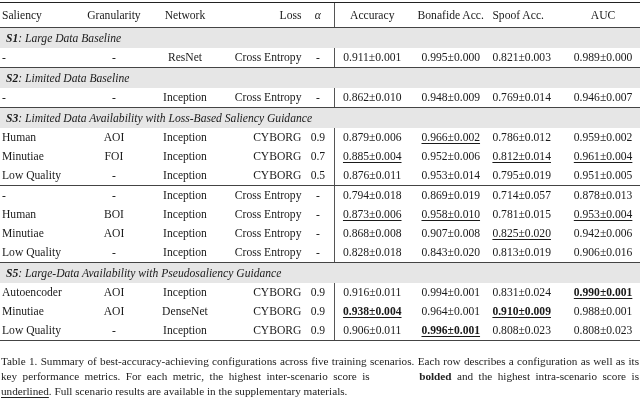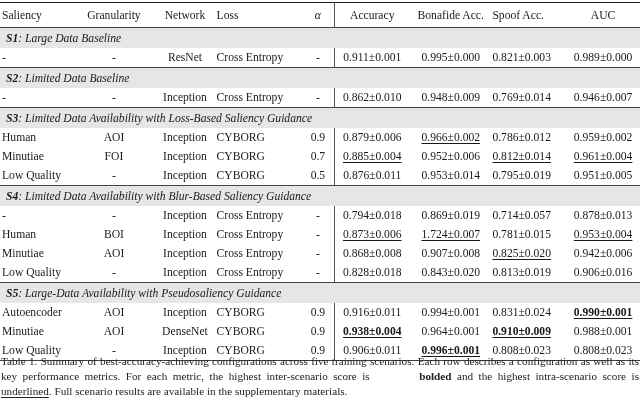--- a/index.html
+++ b/index.html
@@ -22,21 +22,21 @@
     .hdr th { font-weight: normal; height: 24px; border-bottom: 1.2px solid #444; }
     .sec td {
       background: #e6e6e6; font-style: italic; height: 20px;
       padding-left: 6px; border-top: 1.2px solid #444; margin-top: 40px;
     }
     .sec td b { font-style: italic; }
     .endrow td { border-bottom: 1.4px solid #444; }
     .c-sal { width: 76px; text-align: left; padding-left: 2px !important; }
     .c-gran { width: 86px; text-align: center; }
     .c-net { width: 68px; text-align: center; }
-    .c-loss { width: 90px; text-align: left; }
+    .c-loss { width: 90px; text-align: right; }
     .c-alpha { width: 38px; text-align: center; }
     .c-acc { width: 78px; text-align: center; border-left: 1px solid #555; }
     .c-bon { width: 88px; text-align: center; }
     .c-spf { width: 78px; text-align: left; }
     .c-auc { width: 78px; text-align: center; }
     .u { text-decoration: underline; text-underline-offset: 2px; }
     .b { font-weight: bold; }
     .alpha-sym { font-style: italic; font-weight: normal; }
     .caption {
       position: absolute; left: 1px; top: 354px; width: 638px;
@@ -123,42 +123,39 @@
     <td class="c-gran">-</td>
     <td class="c-net">Inception</td>
     <td class="c-loss">CYBORG</td>
     <td class="c-alpha">0.5</td>
     <td class="c-acc">0.876±0.011</td>
     <td class="c-bon">0.953±0.014</td>
     <td class="c-spf">0.795±0.019</td>
     <td class="c-auc">0.951±0.005</td>
   </tr>
 
-  <tr class="sec">
-    <td colspan="9"><b>S4</b>: <span>Limited Data Availability with Blur-Based Saliency Guidance</span></td>
-  </tr>
   <tr>
     <td class="c-sal">-</td>
     <td class="c-gran">-</td>
     <td class="c-net">Inception</td>
     <td class="c-loss">Cross Entropy</td>
     <td class="c-alpha">-</td>
     <td class="c-acc">0.794±0.018</td>
     <td class="c-bon">0.869±0.019</td>
     <td class="c-spf">0.714±0.057</td>
     <td class="c-auc">0.878±0.013</td>
   </tr>
   <tr>
     <td class="c-sal">Human</td>
     <td class="c-gran">BOI</td>
     <td class="c-net">Inception</td>
     <td class="c-loss">Cross Entropy</td>
     <td class="c-alpha">-</td>
     <td class="c-acc"><span class="u">0.873±0.006</span></td>
-    <td class="c-bon"><span class="u">1.724±0.007</span></td>
+    <td class="c-bon"><span class="u">0.958±0.010</span></td>
     <td class="c-spf">0.781±0.015</td>
     <td class="c-auc"><span class="u">0.953±0.004</span></td>
   </tr>
   <tr>
     <td class="c-sal">Minutiae</td>
     <td class="c-gran">AOI</td>
     <td class="c-net">Inception</td>
     <td class="c-loss">Cross Entropy</td>
     <td class="c-alpha">-</td>
     <td class="c-acc">0.868±0.008</td>

